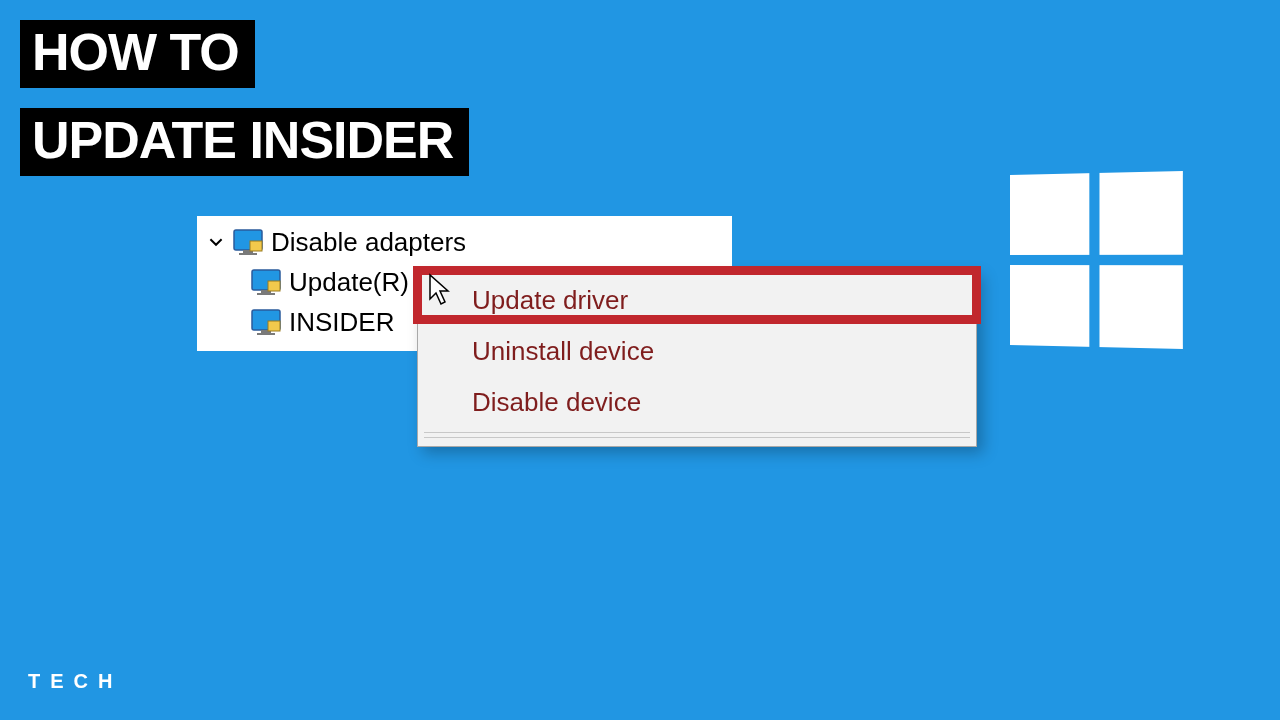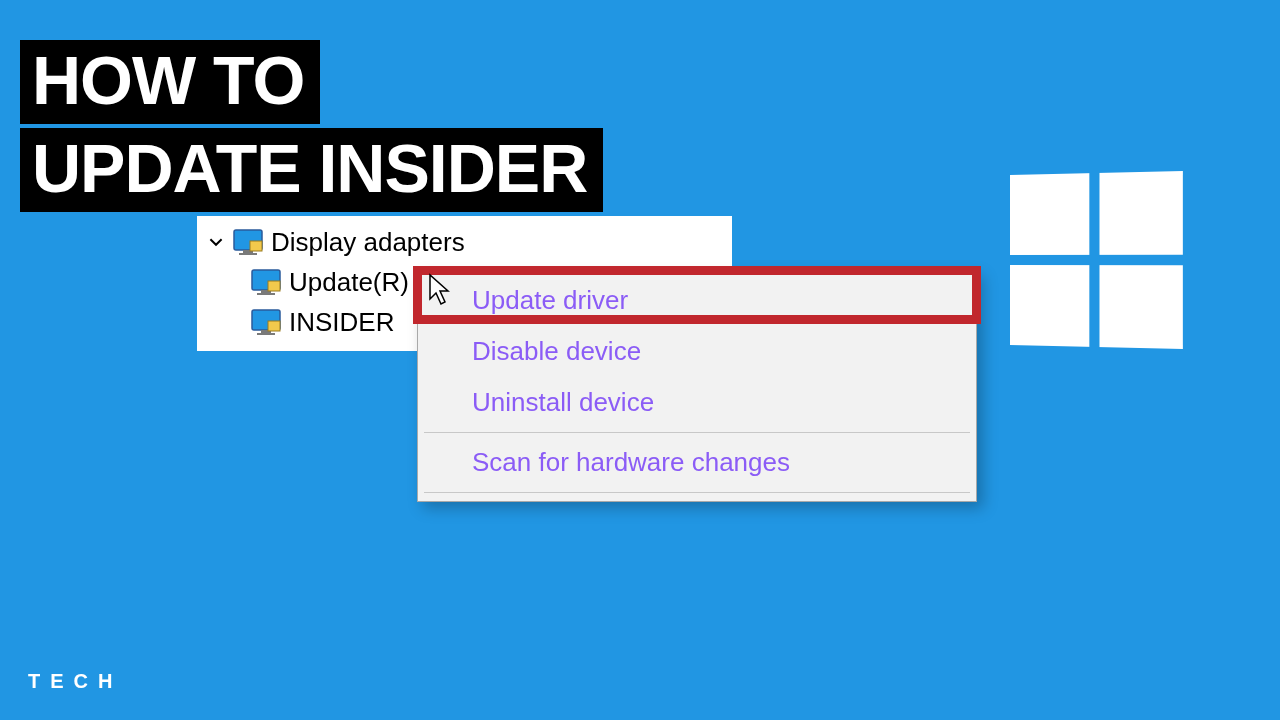--- a/index.html
+++ b/index.html
@@ -11,25 +11,24 @@
     position: relative;
     overflow: hidden;
   }
 
   
   .title-block {
     position: absolute;
     background: #000;
     color: #fff;
     font-weight: 700;
-    font-size: 68px;
+    font-size: 52px;
     line-height: 1;
     padding: 6px 16px 10px 12px;
     letter-spacing: -1px;
-    margin-top: 20px;
   }
   .title1 { top: 20px; left: 20px; }
   .title2 { top: 108px; left: 20px; }
 
   
   .winlogo {
     position: absolute;
     top: 175px;
     left: 1010px;
     width: 170px;
@@ -76,21 +75,21 @@
   
   .context-menu {
     position: absolute;
     top: 270px;
     left: 417px;
     width: 560px;
     background: #f2f2f2;
     border: 1px solid #a9a9a9;
     box-shadow: 6px 6px 14px rgba(0,0,0,0.25);
     font-size: 26px;
-    color: #8b5cf6;
+    color: #7f1d1d;
     padding: 4px 0;
   }
   .menu-item {
     padding: 10px 18px 10px 54px;
     display: flex;
     align-items: center;
   }
   .menu-item.bold { font-weight: 700; }
   .menu-sep {
     height: 1px;
@@ -151,21 +150,21 @@
         </svg>
     </span>
     <span class="dev-icon">
       <svg viewBox="0 0 30 26">
         <rect x="1" y="1" width="28" height="20" rx="2" fill="#2196e3" stroke="#2a5b9c" stroke-width="1.5"></rect>
         <rect x="10" y="21" width="10" height="3" fill="#7a7a7a"></rect>
         <rect x="6" y="24" width="18" height="2" fill="#7a7a7a"></rect>
         <rect x="17" y="12" width="12" height="10" fill="#f2c94c" stroke="#9a7b1f"></rect>
       </svg>
     </span>
-    <span>Display adapters</span>
+    <span>Disable adapters</span>
   </div>
   <div class="tree-row child">
     <span class="dev-icon">
       <svg viewBox="0 0 30 26">
         <rect x="1" y="1" width="28" height="20" rx="2" fill="#2196e3" stroke="#2a5b9c" stroke-width="1.5"></rect>
         <rect x="10" y="21" width="10" height="3" fill="#7a7a7a"></rect>
         <rect x="6" y="24" width="18" height="2" fill="#7a7a7a"></rect>
         <rect x="17" y="12" width="12" height="10" fill="#f2c94c" stroke="#9a7b1f"></rect>
       </svg>
     </span>
@@ -179,24 +178,23 @@
         <rect x="6" y="24" width="18" height="2" fill="#7a7a7a"></rect>
         <rect x="17" y="12" width="12" height="10" fill="#f2c94c" stroke="#9a7b1f"></rect>
       </svg>
     </span>
     <span>INSIDER</span>
   </div>
 </div>
 
 <div class="context-menu">
   <div class="menu-item">Update driver</div>
+  <div class="menu-item">Uninstall device</div>
   <div class="menu-item">Disable device</div>
-  <div class="menu-item">Uninstall device</div>
   <div class="menu-sep"></div>
-  <div class="menu-item">Scan for hardware changes</div>
   <div class="menu-sep"></div>
 </div>
 
 <div class="highlight-frame"></div>
 
 <div class="cursor">
   <svg viewBox="0 0 24 34">
     <path d="M2 2 L2 26 L8 20 L13 31 L17 29 L12 18 L20 18 Z" fill="#fff" stroke="#000" stroke-width="1.5"></path>
   </svg>
 </div>

